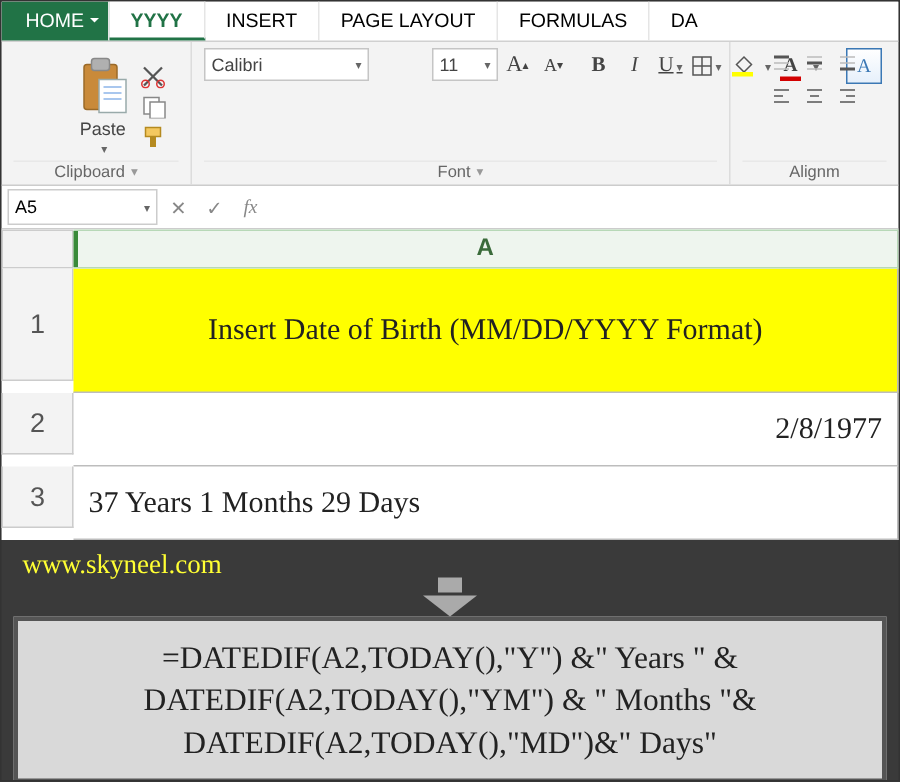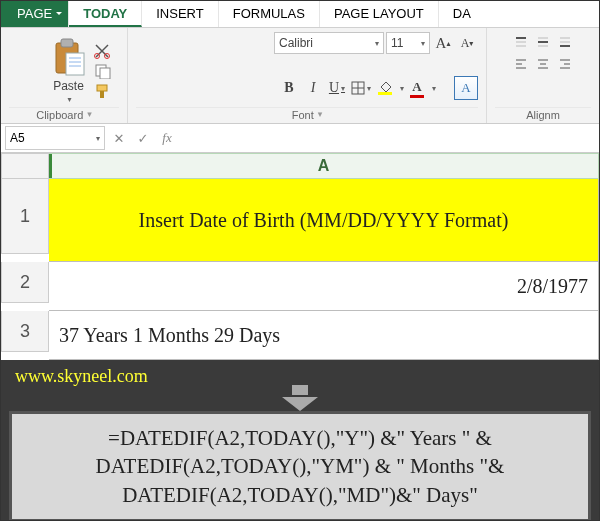--- a/index.html
+++ b/index.html
@@ -103,21 +103,21 @@
   svg { display:block; }
   .drop {
      font-size:8px; color:#666; margin-left:2px;
   }
   .row { display:flex; align-items:center; gap:2px; }
   .combo {
     background:#fff; border:1px solid #c5c5c5; height:20px;
     display:flex; align-items:center; padding:0 4px; font-size:12px;
   }
   .combo.font { width:100px; }
-  .combo.size { width:34px; }
+  .combo.size { width:34px;margin-left:40px; }
   .sq {
     width:22px; height:22px; display:flex; align-items:center;
     justify-content:center; font-family:"Times New Roman",serif;
     font-size:14px;
   }
   .sq.u { text-decoration: underline; }
   .sq.bold { font-weight:bold; }
   .sq.italic { font-style:italic; }
   .theme-A {
     width:22px;height:22px;border:1px solid #3b78b5;
@@ -201,25 +201,25 @@
     padding:10px 8px;text-align:center;color:#222;
     font-family:"Times New Roman",Georgia,serif;font-size:21px;line-height:1.35;
   }
 </style>
 </head>
 <body>
 
 <div class="excel">
 
   <div class="tabs">
-    <div class="tab file">PAGE</div>
-    <div class="tab active">TODAY</div>
+    <div class="tab file">HOME</div>
+    <div class="tab active">YYYY</div>
     <div class="tab">INSERT</div>
+    <div class="tab">PAGE LAYOUT</div>
     <div class="tab">FORMULAS</div>
-    <div class="tab">PAGE LAYOUT</div>
     <div class="tab" style="border-right:none">DA</div>
   </div>
 
   <div class="ribbon">
 
     <div class="group" style="width:110px">
       <div class="group-body">
         <div class="paste-big">
           <svg width="34" height="40">
             <rect x="4" y="6" width="22" height="30" rx="2" fill="#c98a3a" stroke="#9a6a28"></rect>
@@ -255,21 +255,21 @@
           </span>
         </div>
       </div>
       <div class="group-label">
         <span>Clipboard</span>
         <span class="expand">▾</span>
       </div>
     </div>
 
     <div class="group" style="flex:1;min-width:300px">
-      <div class="group-body" style="flex-direction:column;align-items:flex-end;gap:22px;width:100%">
+      <div class="group-body" style="flex-direction:row;align-items:flex-start;gap:8px;width:100%">
         <div class="row">
           <div class="combo font">
             <span>Calibri</span>
             <span class="drop" style="margin-left:auto">▾</span>
           </div>
           <div class="combo size">
             <span>11</span>
             <span class="drop" style="margin-left:auto">▾</span>
           </div>
           <div class="sq" style="font-size:15px">A<span style="font-size:8px;vertical-align:super">▴</span></div>

